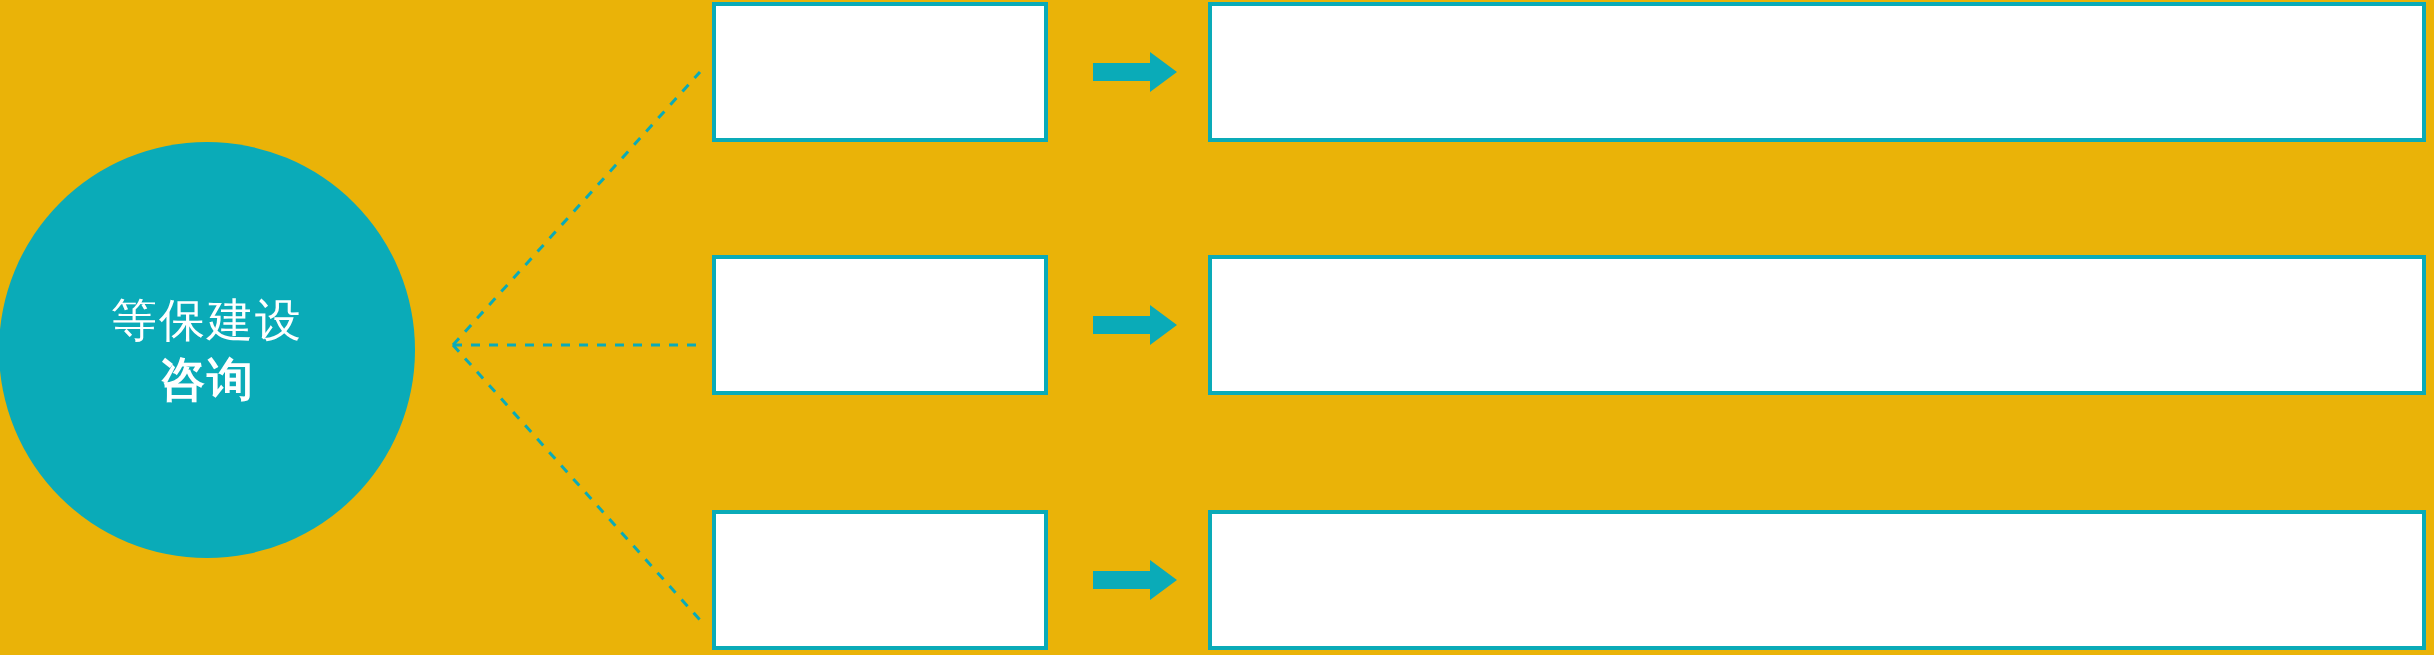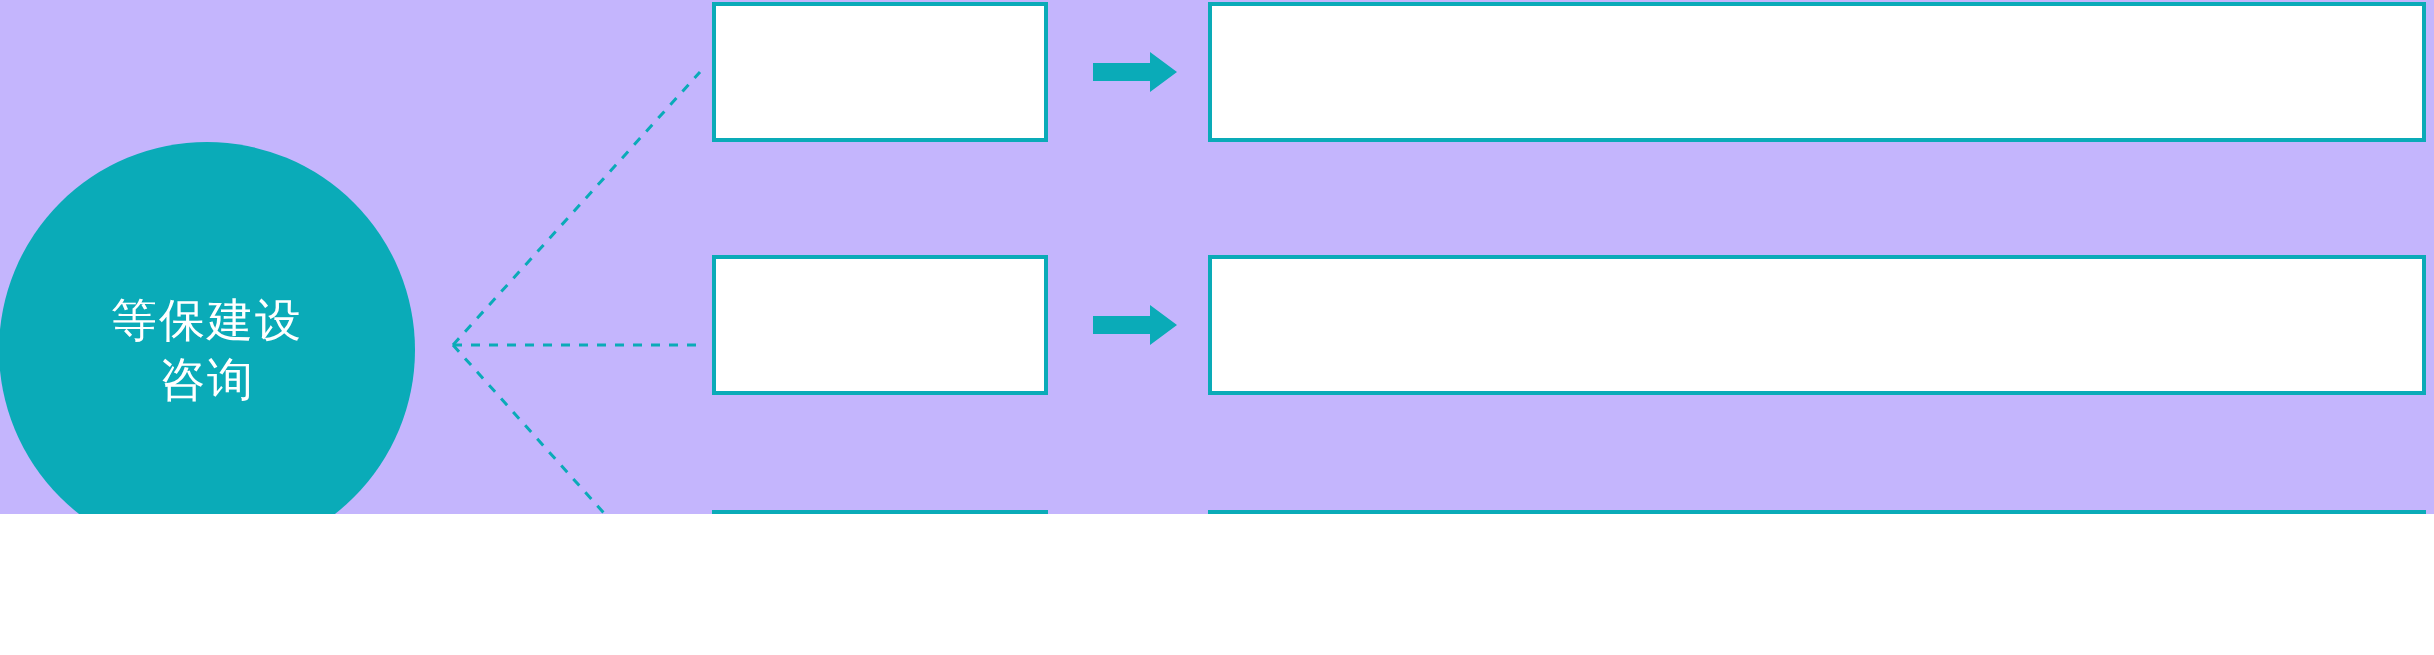--- a/index.html
+++ b/index.html
@@ -76,33 +76,33 @@
     justify-content: flex-start;
     text-align: left;
   }
   .arrow {
     position: absolute;
   }
 </style>
 </head>
 <body>
 
-<div id="canvas" style="width: 2434px; height: 514px; background: #c4b5fd;">
+<div id="canvas" style="width: 2434px; height: 655px; background: #eab308;">
 
   <svg class="connector-layer" viewBox="0 0 2434 655" width="2434" height="655" xmlns="http://www.w3.org/2000/svg">
     <g id="connector-group">
         <line x1="453" y1="345" x2="700" y2="72" stroke="#0AABB8" stroke-width="3" stroke-dasharray="9 9" stroke-linecap="butt"></line>
         <line x1="453" y1="345" x2="700" y2="345" stroke="#0AABB8" stroke-width="3" stroke-dasharray="9 9" stroke-linecap="butt"></line>
         <line x1="453" y1="345" x2="700" y2="620" stroke="#0AABB8" stroke-width="3" stroke-dasharray="9 9" stroke-linecap="butt"></line>
       </g>
   </svg>
 
   <div class="hub-circle" id="hub-circle" style="left: -1px; top: 142px; width: 416px; height: 416px; background: rgb(10, 171, 184);">
     <div class="hub-label" style="color: rgb(255, 255, 255);">等保建设</div>
-    <div class="hub-label" style="color: rgb(255, 255, 255);">咨询</div>
+    <div class="hub-label" style="color: rgb(255, 255, 255); font-weight: bold;">咨询</div>
   </div>
 
   <div class="row" id="row-1" style="top: 2px; height: 140px;">
     <div class="box box-title" style="left: 712px; top: 0px; width: 336px; height: 140px; border: 4px solid rgb(10, 171, 184);">
       <span class="box-text"></span>
     </div>
     <div class="arrow" style="left: 1093px; top: 50px;">
       <svg viewBox="0 0 84 40" width="84" height="40" xmlns="http://www.w3.org/2000/svg">
         <polygon class="arrow-shape" points="0,11 57,11 57,0 84,20 57,40 57,29 0,29" fill="#0AABB8"></polygon>
       </svg>

